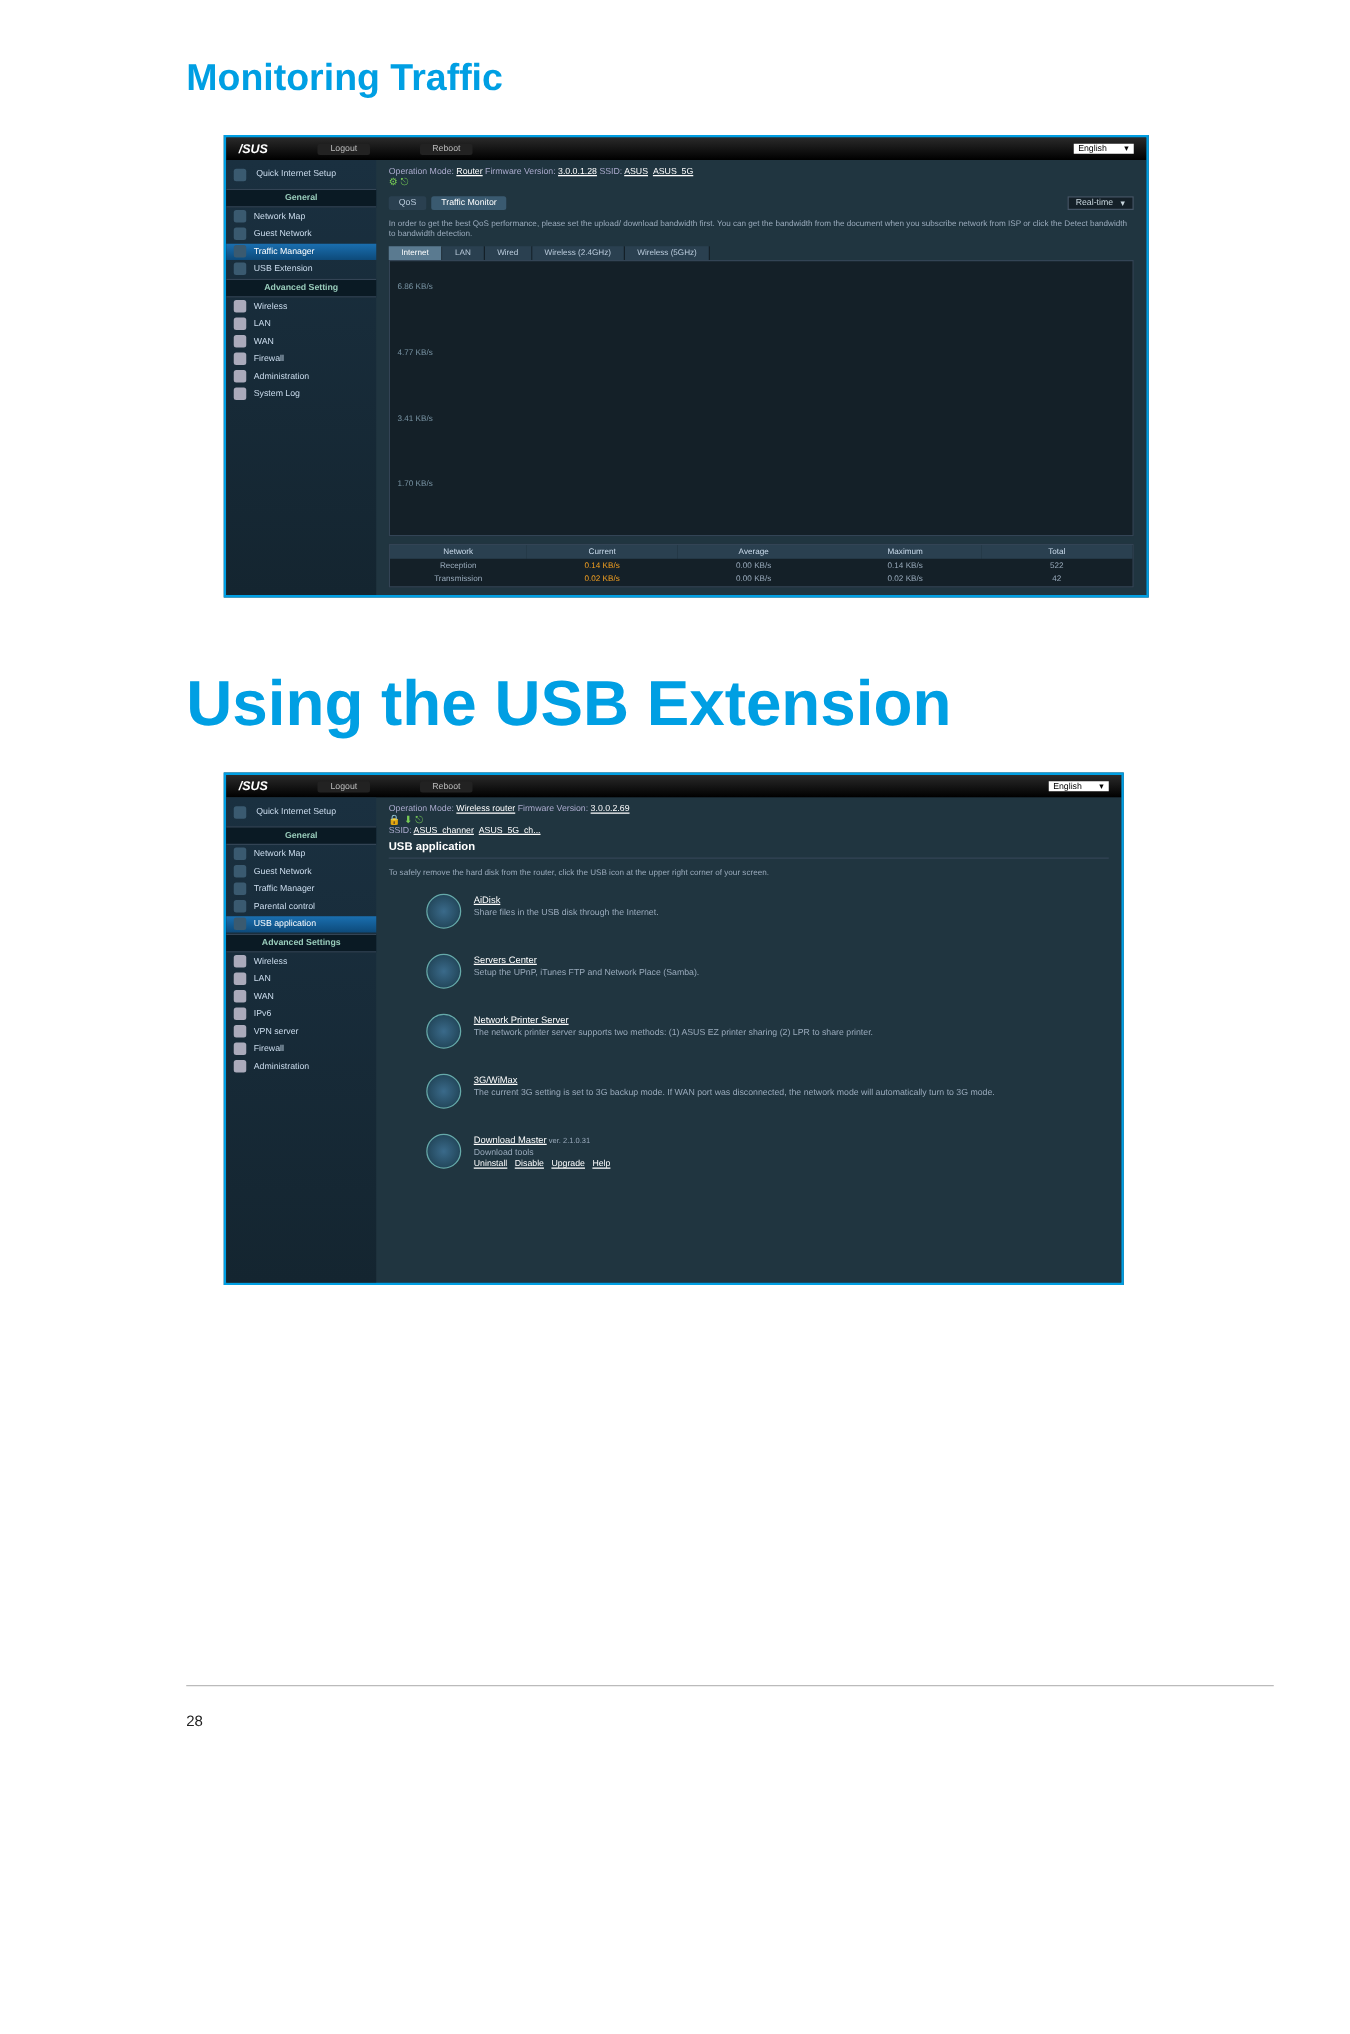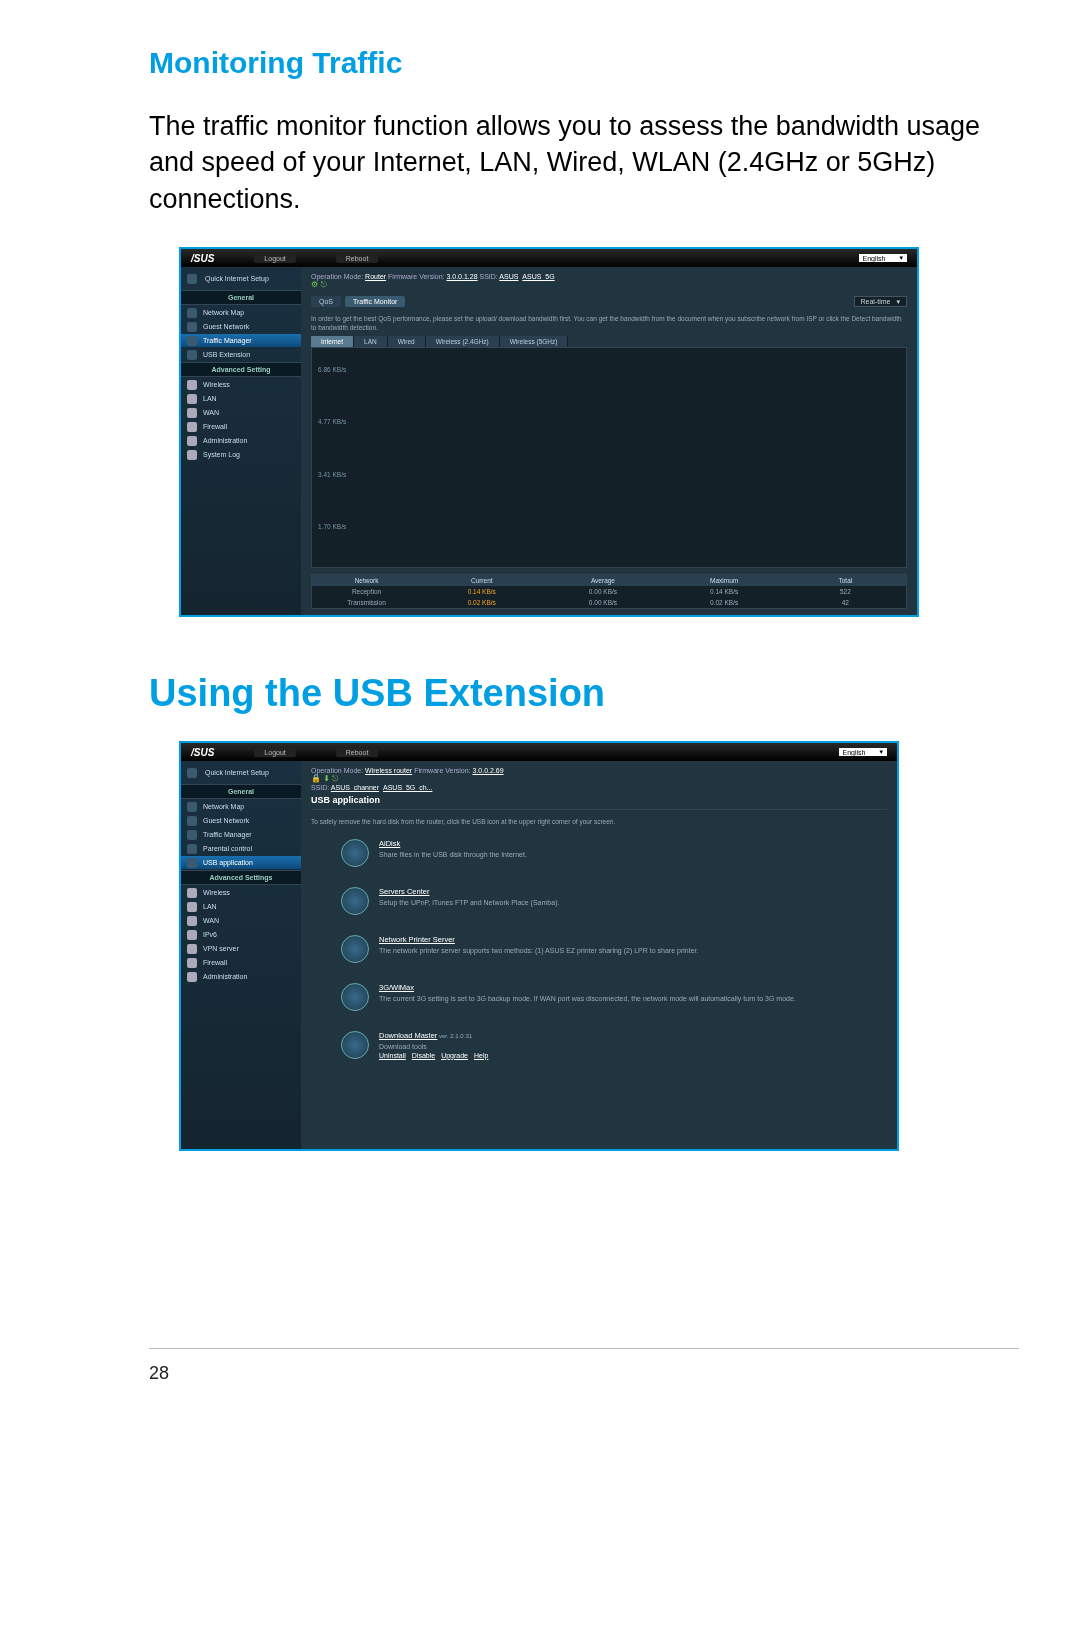--- a/index.html
+++ b/index.html
@@ -1,19 +1,19 @@
 <!DOCTYPE html>
 <html><head>
 <meta charset="utf-8">
 <style>
   html,body{margin:0;padding:0;background:#fff;font-family:"Segoe UI",Arial,sans-serif;color:#000;}
   .page{width:1080px;height:1444px;position:relative;box-sizing:border-box;padding:46px 100px 60px 110px;margin-left:39px;}
   .h-blue{color:#009fe3;font-weight:700;}
   .h2{font-size:30px;margin:0 0 28px 0;}
-  .h1{font-size:38px;margin:0 0 26px 0;}
+  .h1{font-size:51px;margin:0 0 26px 0;}
   .body-text{font-size:27px;line-height:1.35;margin:0 0 30px 0;}
   .body-text b{font-weight:700;}
   .shot{border:2px solid #009fe3;background:#1a2e3a;margin:0 0 55px 30px;box-sizing:border-box;}
   .shot1{width:740px;height:370px;}
   .shot2{width:720px;height:410px;}
   .router-ui{display:flex;flex-direction:column;width:100%;height:100%;font-size:8px;color:#c8d6dd;font-family:Arial,sans-serif;border-radius:15px;}
   .topbar{height:18px;background:linear-gradient(#2a2a2a,#000);display:flex;align-items:center;padding:0 10px;gap:40px;}
   .logo{font-style:italic;font-weight:bold;color:#fff;font-size:10px;}
   .topbtn{background:#222;color:#bbb;padding:1px 10px;border-radius:2px;font-size:7px;}
   .lang{margin-left:auto;background:#fff;color:#000;padding:0 4px;font-size:7px;display:flex;align-items:center;}
@@ -46,30 +46,29 @@
   .stathead .statcell{background:#2a4050;color:#cde;}
   .statcell.lab{flex:0.9;}
   .orange{color:#f5a020;}
   .status-icons{margin-left:auto;color:#7c5;display:flex;gap:6px;font-size:8px;}
   .section-title{color:#fff;font-size:9px;font-weight:bold;margin:4px 0 2px 0;}
   .app-row{display:flex;gap:10px;margin:8px 0 12px 30px;align-items:flex-start;}
   .app-icon{width:26px;height:26px;border:1px solid #6aa;border-radius:50%;flex:none;background:radial-gradient(#3a6a8a,#1a3a4a);}
   .app-text{font-size:7px;color:#9ab;line-height:1.3;}
   .app-text .t{color:#fff;text-decoration:underline;font-size:7.5px;display:inline-block;margin-bottom:1px;}
   .app-text .lnk{color:#fff;text-decoration:underline;margin-right:4px;}
-  .page-num{position:absolute;left:110px;bottom:60px;font-size:18px;color:#222;}
+  .page-num{position:absolute;left:110px;bottom:60px;font-size:12px;color:#222;}
   .hr{position:absolute;left:110px;right:100px;bottom:95px;height:1px;background:#bbb;}
 </style>
 </head>
 <body>
 
 <div class="page">
 
   <h3 class="h-blue h2">Monitoring Traffic</h3>
-  <p class="body-text">The traffic monitor function allows you to assess the bandwidth usage and speed of your Internet, LAN, Wired, WLAN (2.4GHz or 5GHz) connections.</p>
 
   <div class="shot shot1">
     <div class="router-ui">
       <div class="topbar">
         <span class="logo">/SUS</span>
         <span class="topbtn">Logout</span>
         <span class="topbtn">Reboot</span>
         <span class="lang">English</span>
       </div>
       <div class="ui-body">

